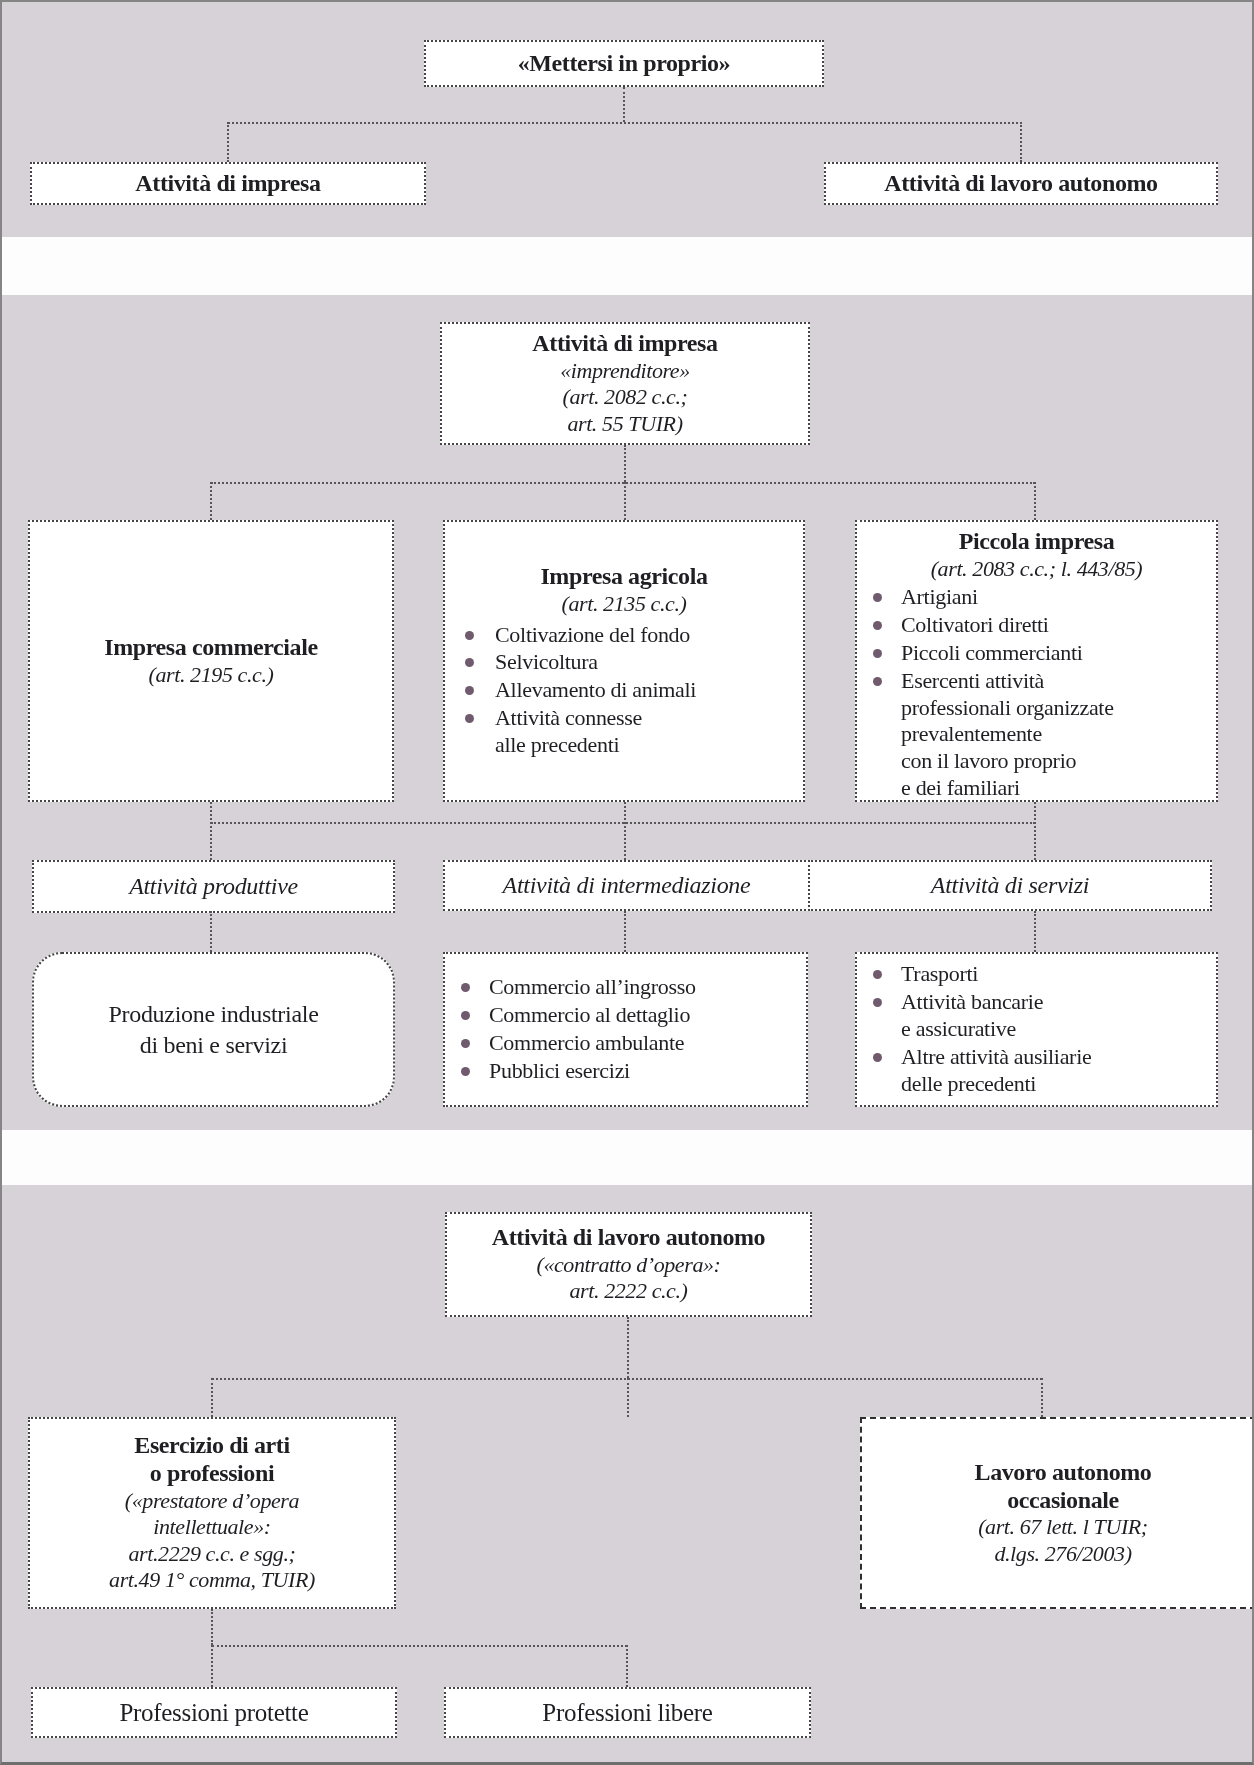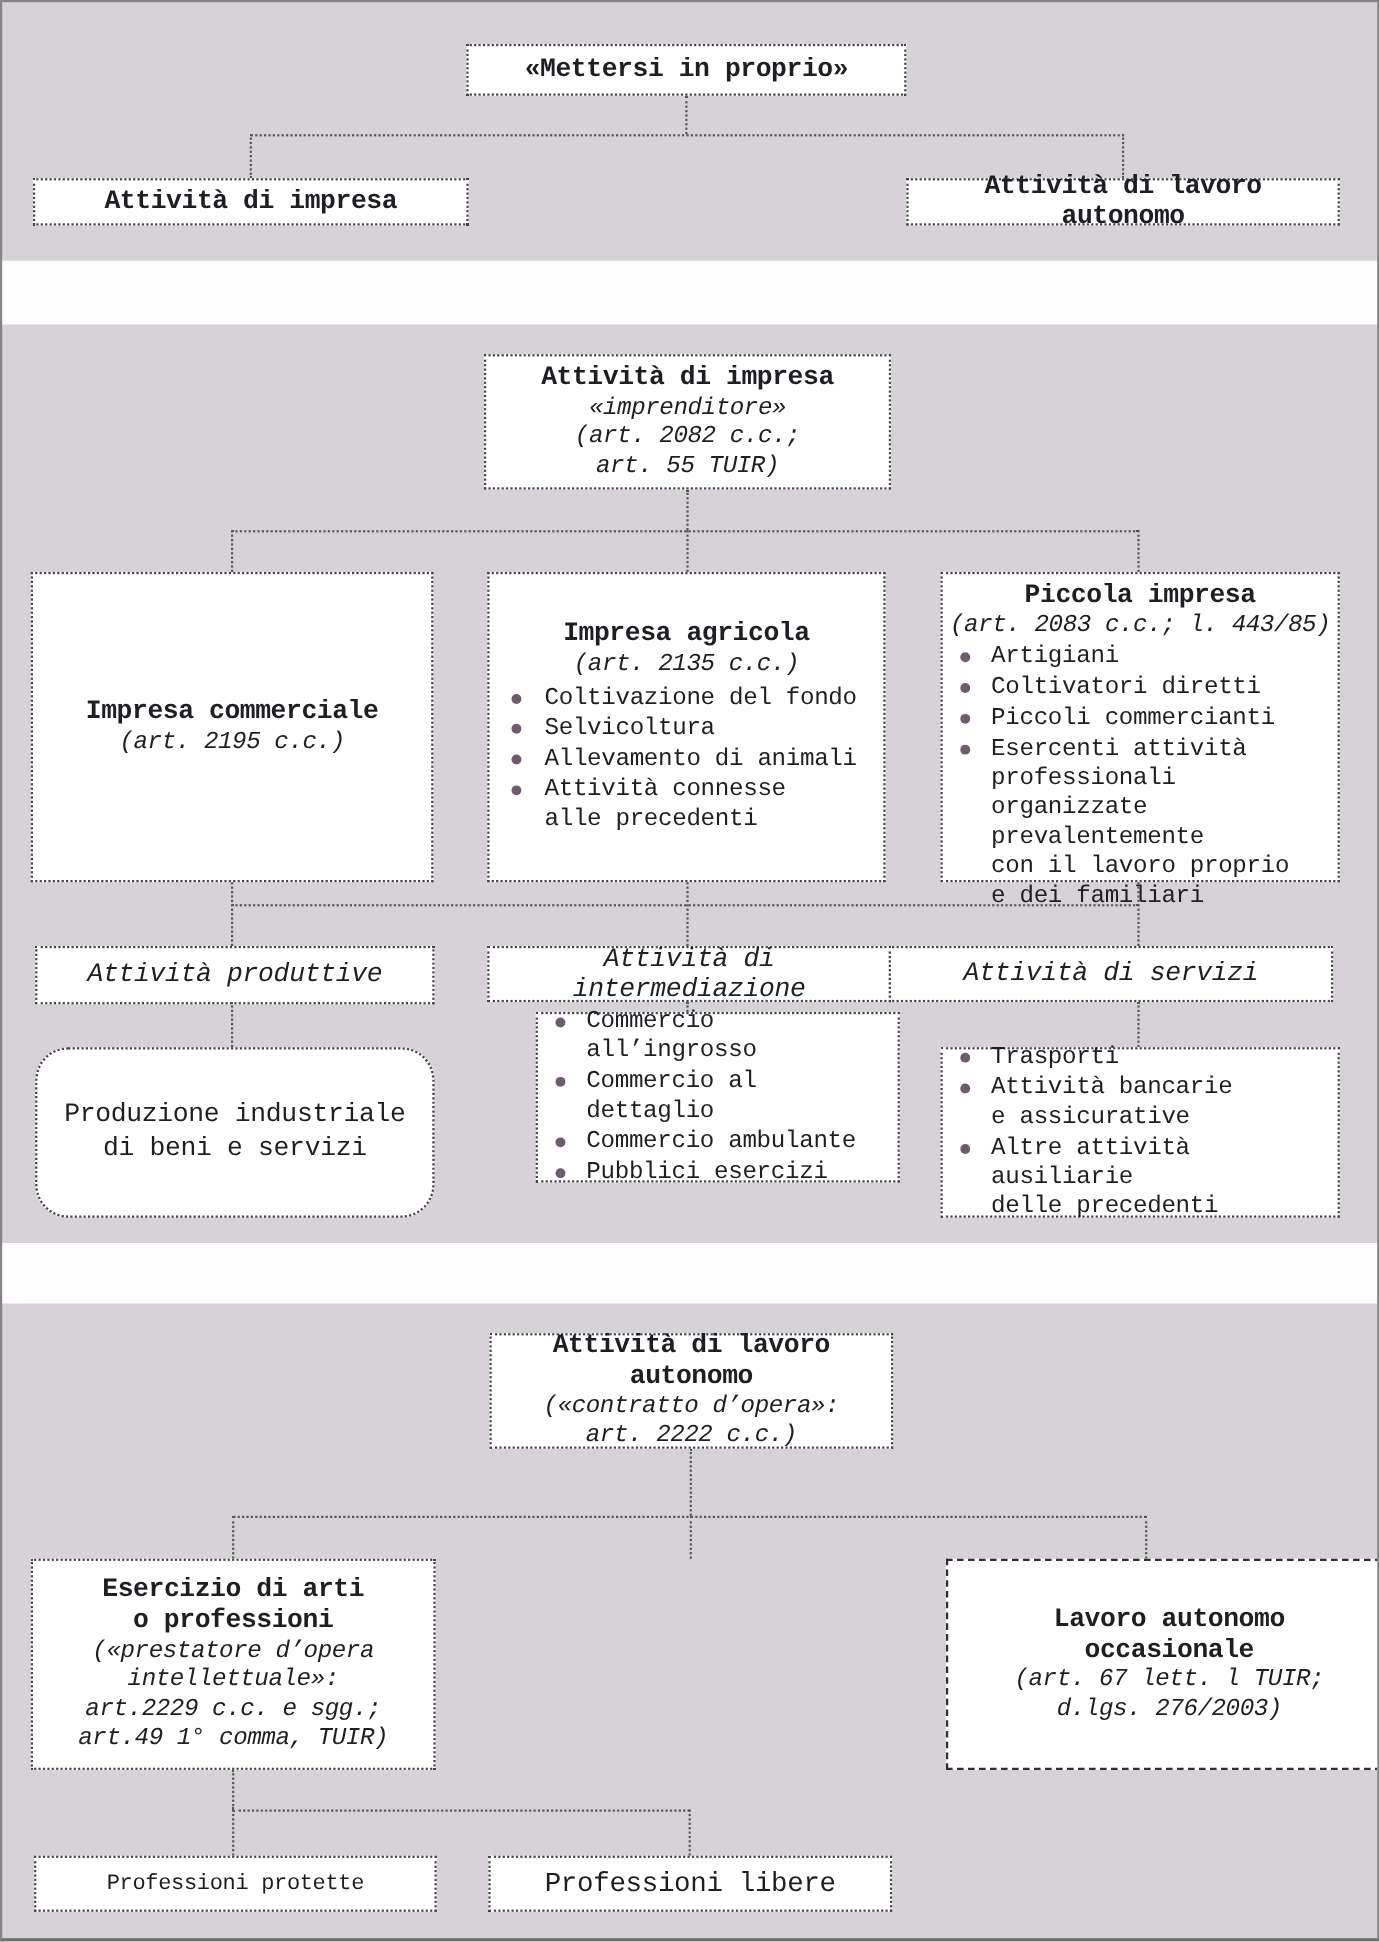--- a/index.html
+++ b/index.html
@@ -4,21 +4,21 @@
 <style>
   html,body{margin:0;padding:0;background:#efefef;}
   .stage{
     position:relative;
     width:1254px;height:1765px;
     background:#d6d2d8;
     border:2px solid #858585;
     border-bottom:3px solid #6e6e6e;
     box-sizing:border-box;
     overflow:hidden;
-    font-family:Liberation Mono, monospace;
+    font-family:Liberation Serif, serif;
     color:#1f1e23;
   }
   .white-band{position:absolute;left:0;right:0;background:#fdfdfd;}
   .box{
     position:absolute;
     background:#ffffff;
     border:2px dotted #454545;
     box-sizing:border-box;
     display:flex;flex-direction:column;
     align-items:center;justify-content:center;
@@ -129,21 +129,21 @@
 
   <div class="vline" style="left:208px;top:909px;height:41px;"></div>
   <div class="vline" style="left:622px;top:909px;height:41px;"></div>
   <div class="vline" style="left:1032px;top:909px;height:41px;"></div>
 
   <div class="box" style="left:30px;top:950px;width:363px;height:155px;border-radius:30px;">
     <div class="plain">Produzione industriale
 di beni e servizi</div>
   </div>
 
-  <div class="box" style="left:441px;top:918px;width:331px;height:155px;margin-left:44px;">
+  <div class="box" style="left:441px;top:950px;width:365px;height:155px;">
     <ul class="blist" style="margin:0;">
       <li><span class="dot"></span><span>Commercio all’ingrosso</span></li>
       <li><span class="dot"></span><span>Commercio al dettaglio</span></li>
       <li><span class="dot"></span><span>Commercio ambulante</span></li>
       <li><span class="dot"></span><span>Pubblici esercizi</span></li>
     </ul>
   </div>
 
   <div class="box" style="left:853px;top:950px;width:363px;height:155px;">
     <ul class="blist" style="margin:0;">
@@ -183,19 +183,19 @@
     <div class="cite">(art. 67 lett. l TUIR;
 d.lgs. 276/2003)</div>
   </div>
 
   <div class="vline" style="left:209px;top:1607px;height:36px;"></div>
   <div class="hline" style="left:210px;top:1643px;width:415px;"></div>
   <div class="vline" style="left:209px;top:1643px;height:42px;"></div>
   <div class="vline" style="left:624px;top:1643px;height:42px;"></div>
 
   <div class="box" style="left:29px;top:1685px;width:366px;height:51px;">
-    <div class="plain" style="font-size:20px;">Professioni protette</div>
+    <div class="plain" style="font-size:25px;">Professioni protette</div>
   </div>
   <div class="box" style="left:442px;top:1685px;width:367px;height:51px;">
     <div class="plain" style="font-size:25px;">Professioni libere</div>
   </div>
 
 </div>
 
 </body></html>

